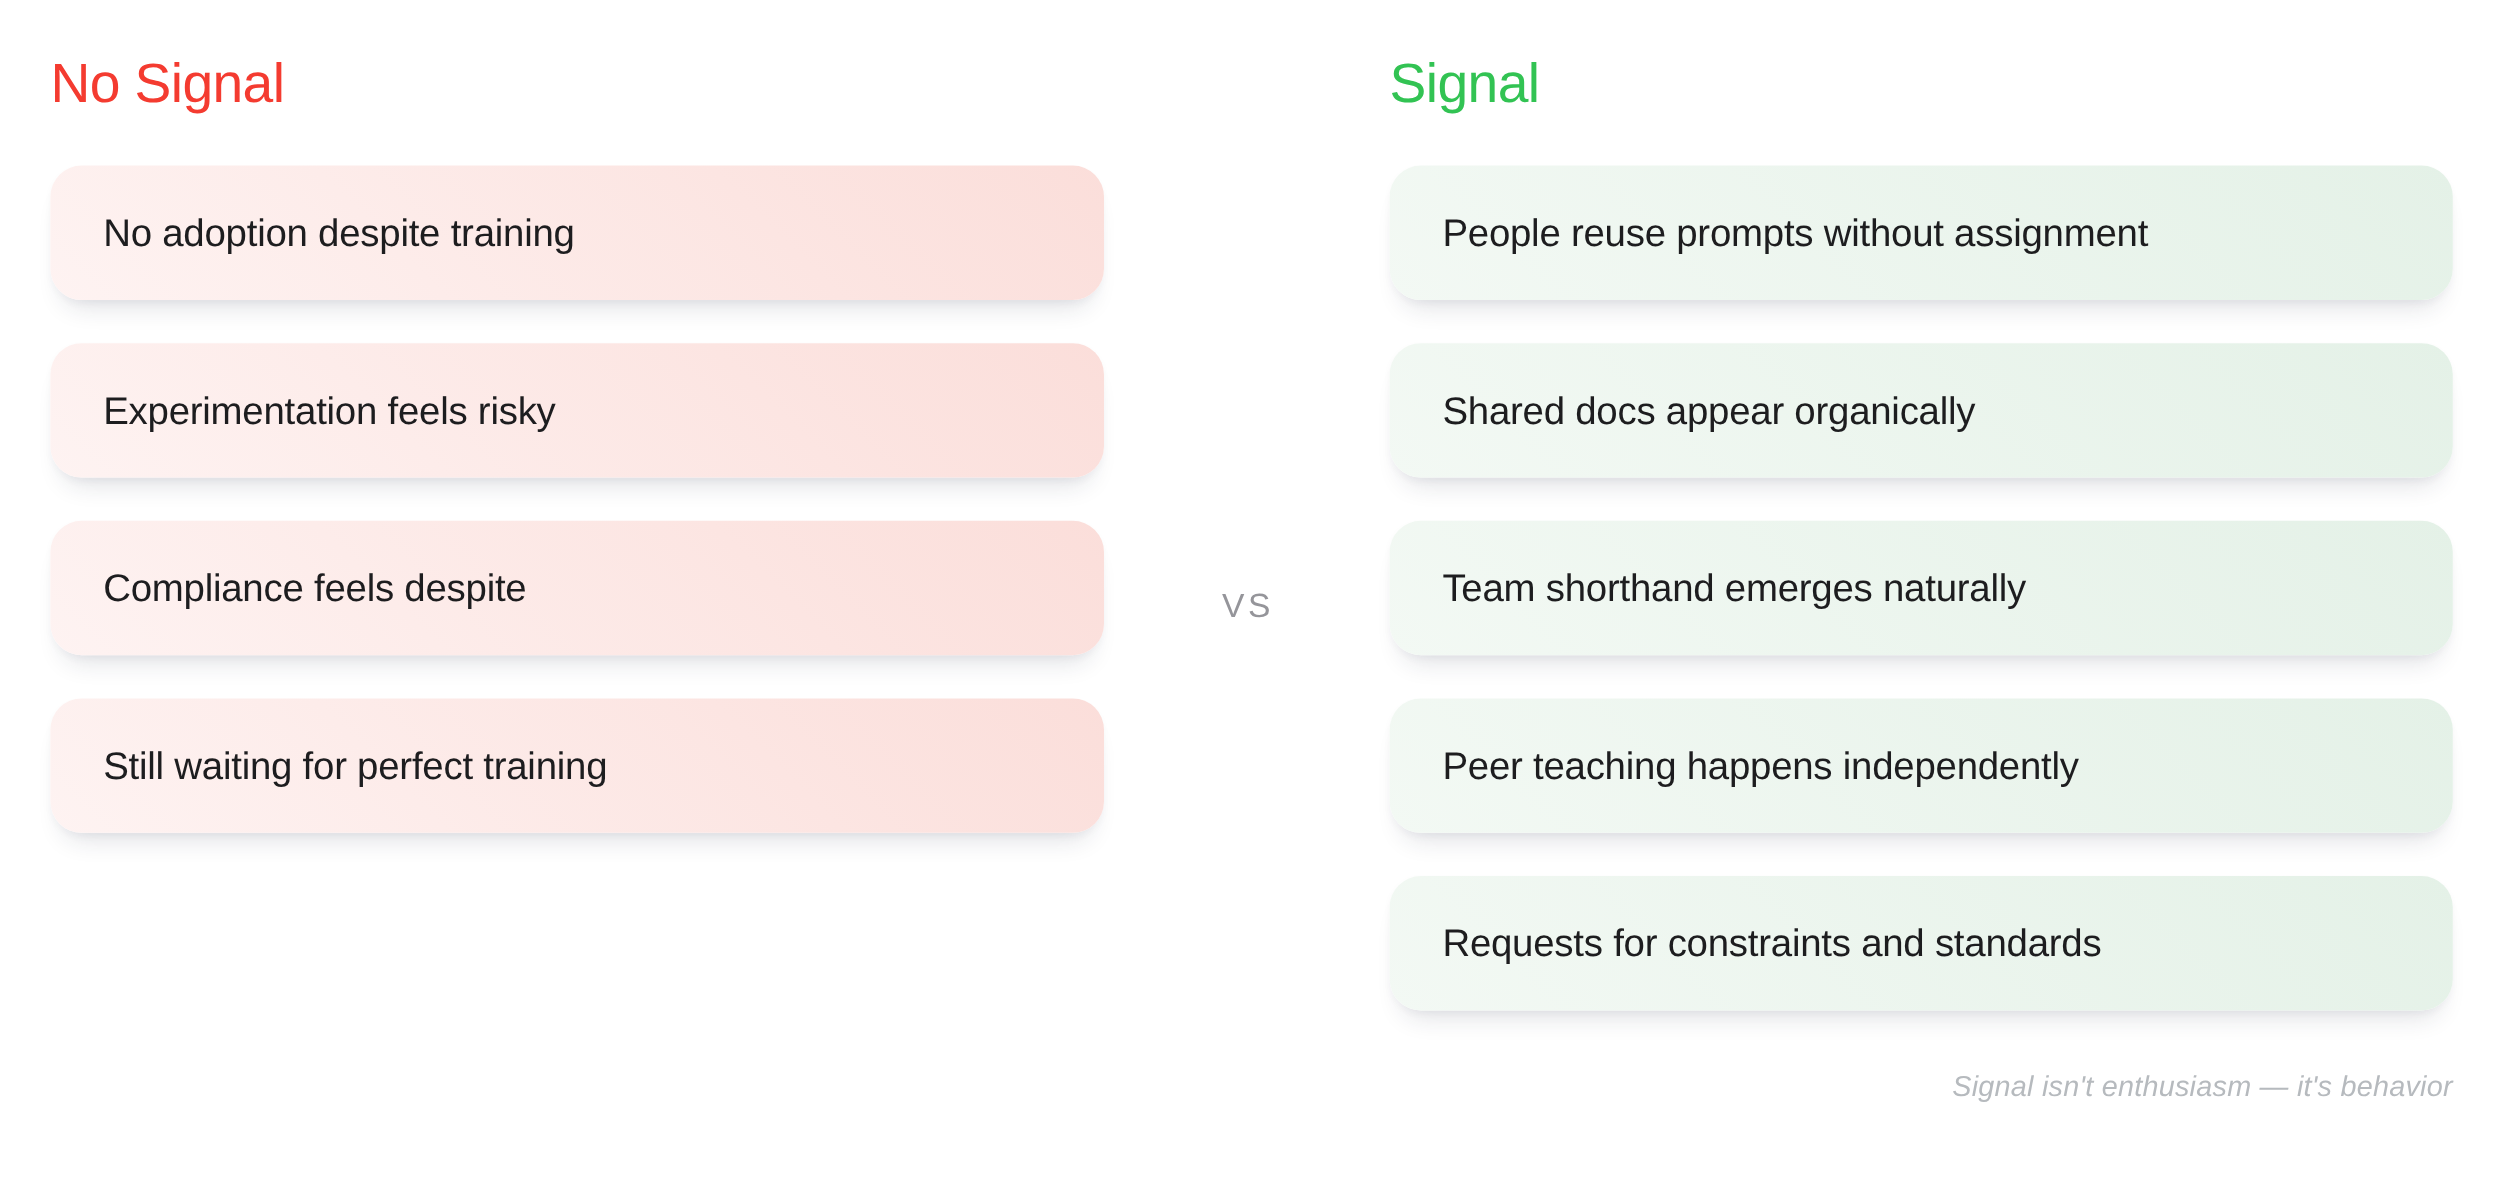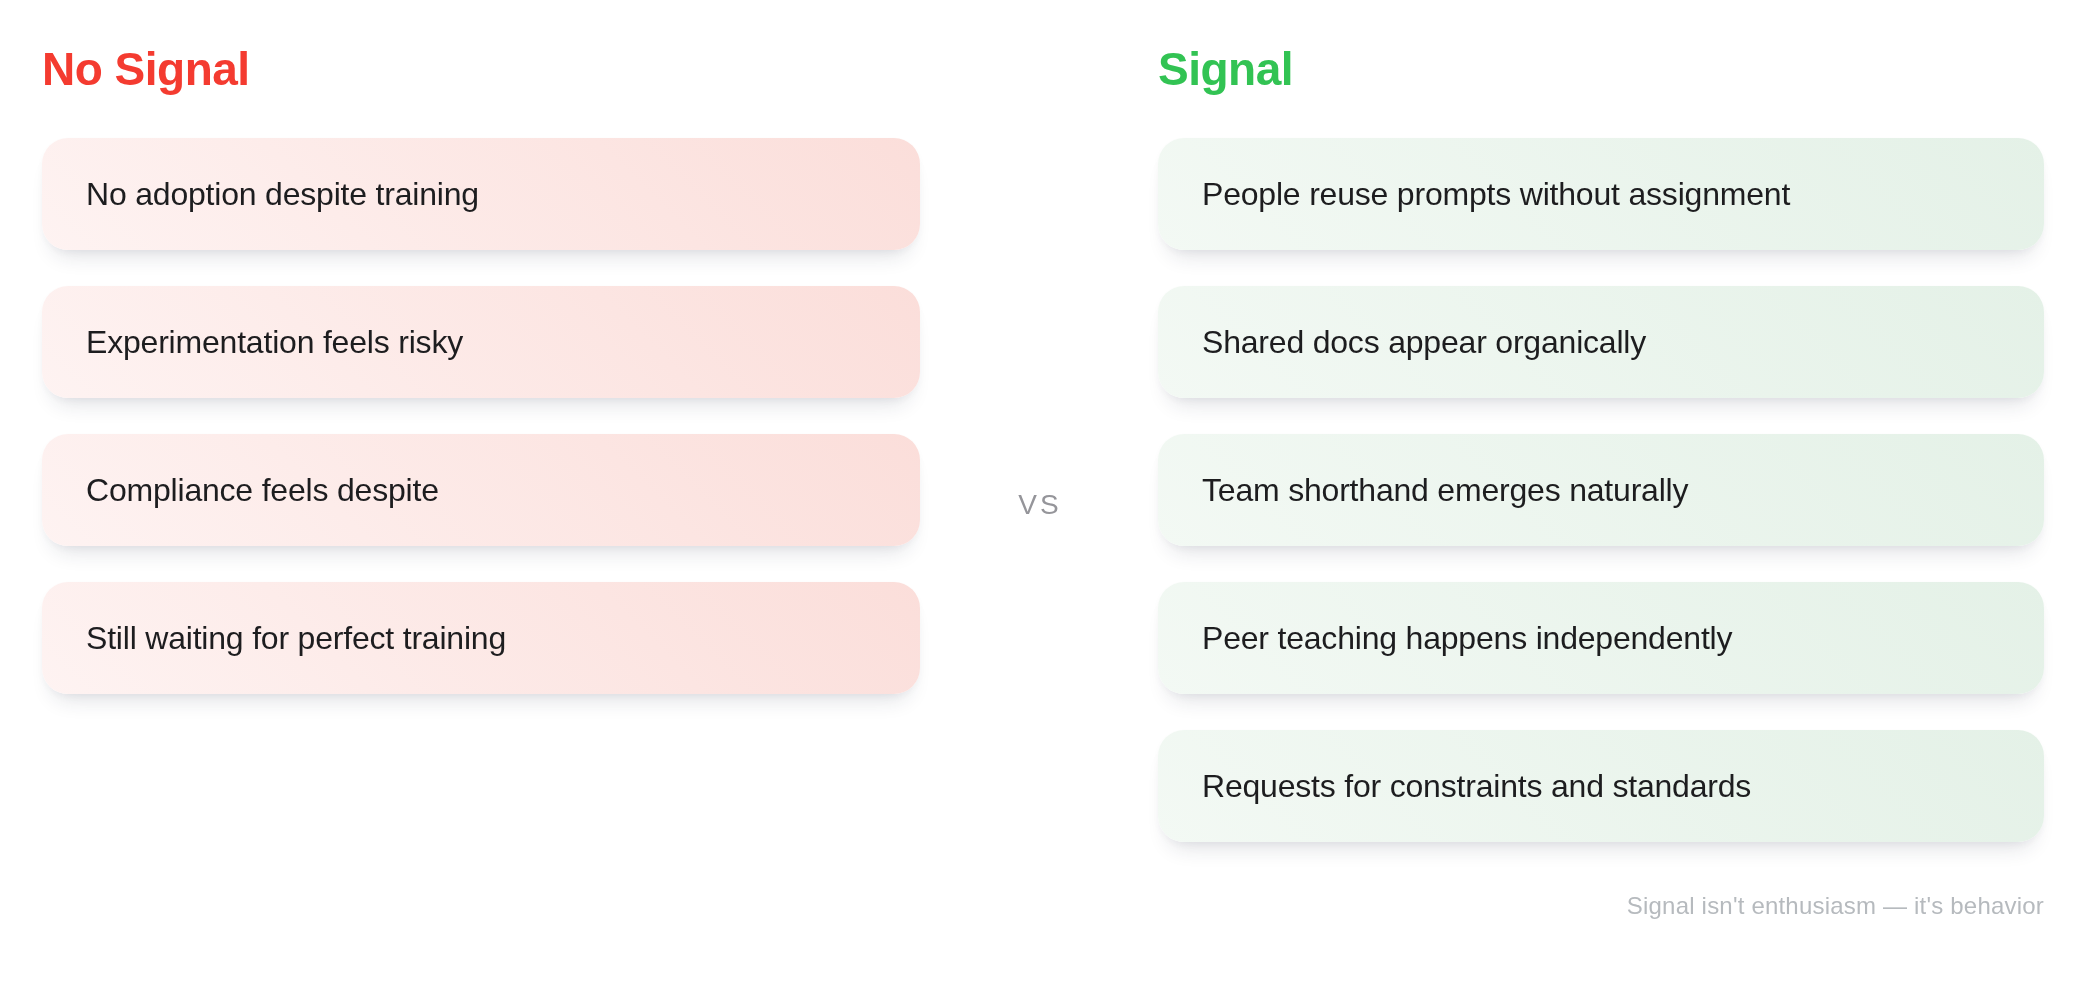--- a/index.html
+++ b/index.html
@@ -21,21 +21,21 @@
   }
   .column {
     position: absolute;
     top: 46px;
   }
   .column.left  { left: 42px;   width: 878px; }
   .column.right { left: 1158px; width: 886px; }
   .column-title {
     margin: 0;
     font-size: 46px;
-    font-weight: 700;
+    font-weight: 400;
     line-height: 46px;
     letter-spacing: -0.5px;
   }
   .column.left  .column-title { color: #f43b30; }
   .column.right .column-title { color: #32c353; }
   .cards { margin-top: 46px; }
   .card {
     height: 112px;
     border-radius: 26px;
     display: flex;
@@ -70,20 +70,21 @@
   }
   .footer {
     position: absolute;
     right: 36px;
     top: 889px;
     text-align: right;
     font-size: 24px;
     line-height: 34px;
     color: #b6babe;
     letter-spacing: 0.2px;
+    font-style: italic;
   }
 </style>
 </head>
 <body>
 
 <div class="board">
 
   <div class="column left">
     <h2 class="column-title">No Signal</h2>
     <div class="cards">

